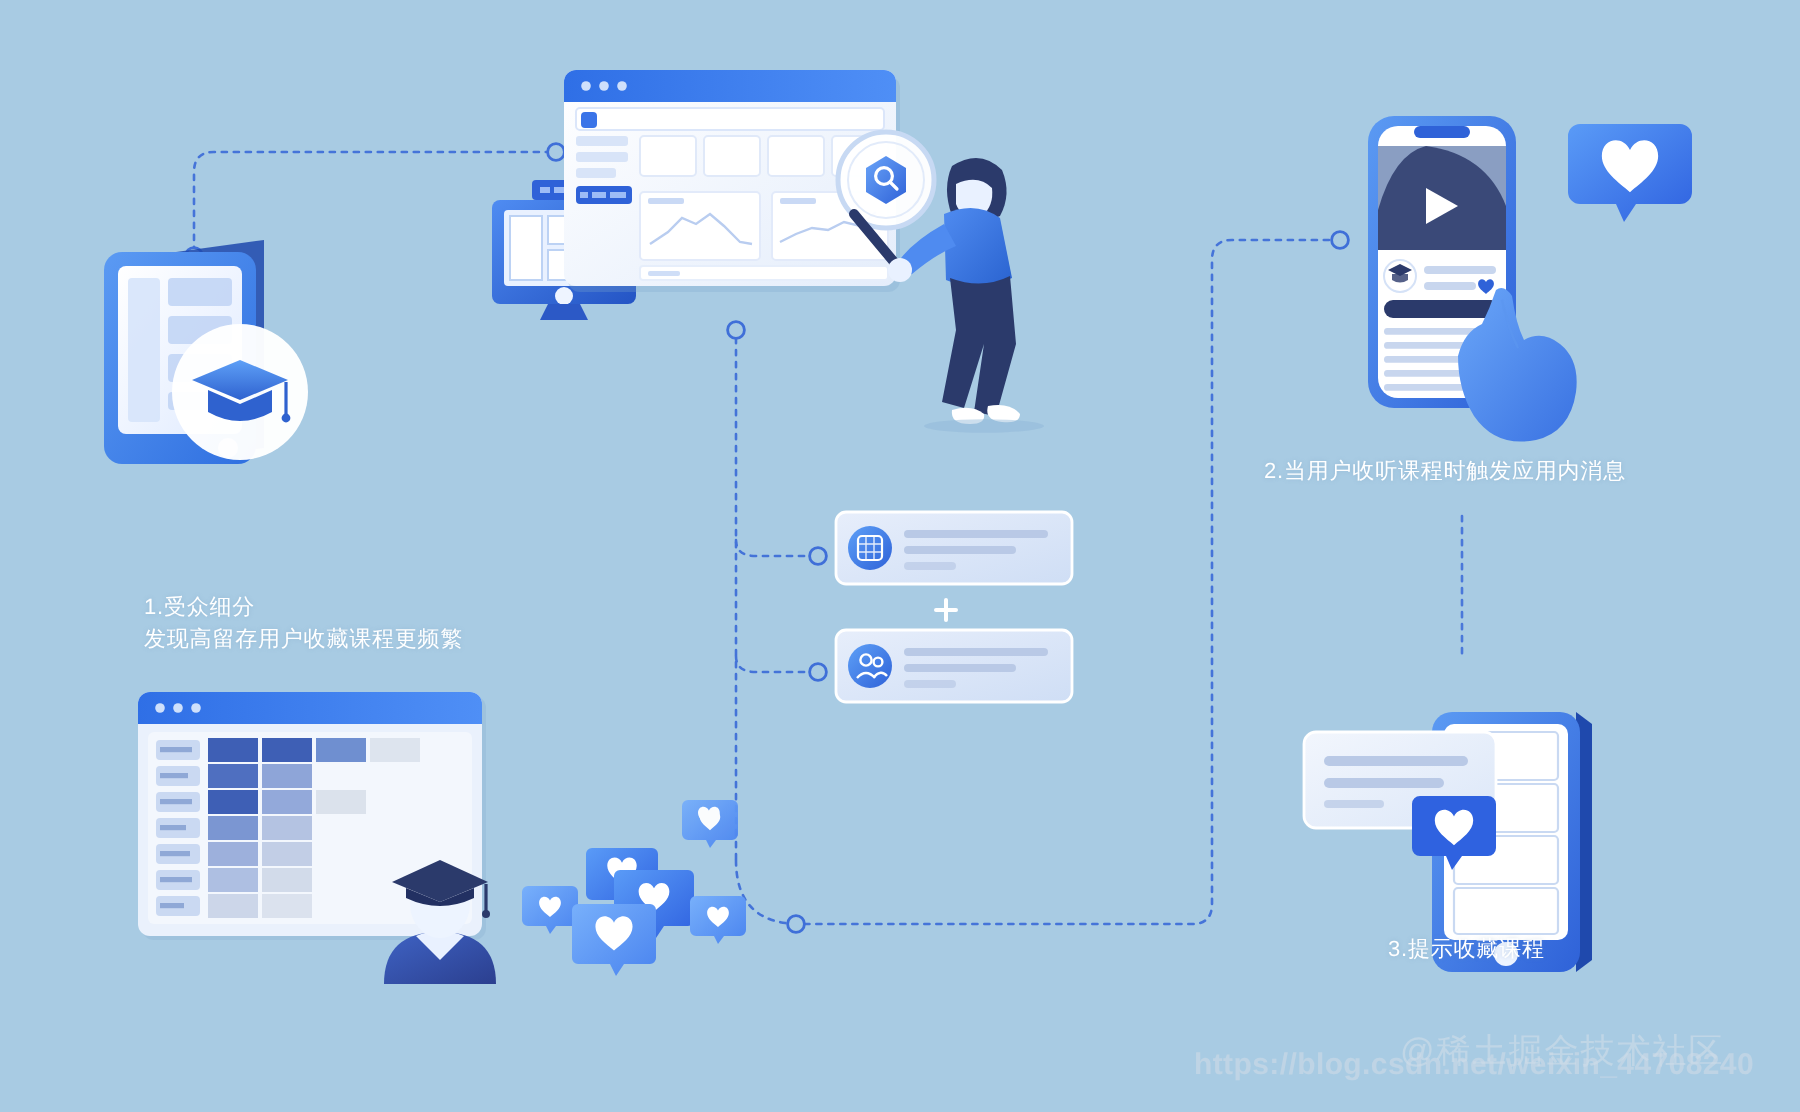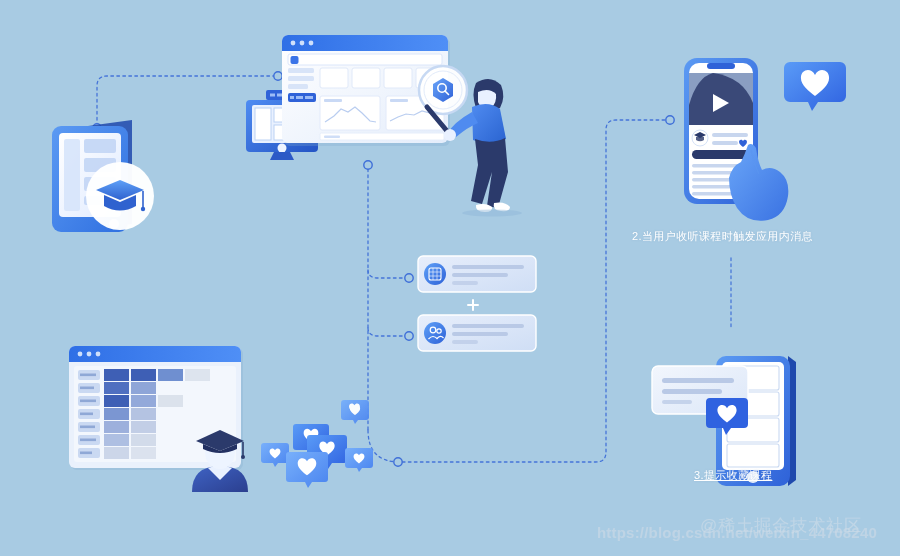--- a/index.html
+++ b/index.html
@@ -11,21 +11,21 @@
   }
   #stage{position:absolute;inset:0;width:900px;height:556px;}
 
   
   .caption{
     position:absolute;color:#ffffff;font-size:11px;line-height:16px;
     letter-spacing:.4px;white-space:nowrap;text-shadow:0 0 2px rgba(110,150,185,.35);
   }
   #cap1{left:72px;top:296px;}
   #cap2{left:632px;top:228px;}
-  #cap3{left:694px;top:467px;text-decoration:underline;}
+  #cap3{left:694px;top:467px;}
 
   
   .wm-url{
     position:absolute;left:597px;top:524px;
     font-size:15px;color:#c8d8e6;opacity:.72;letter-spacing:.2px;font-weight:bold;
   }
   .wm-brand{
     position:absolute;left:700px;top:514px;
     font-size:17px;color:#cfdde9;opacity:.62;letter-spacing:1px;
   }
@@ -481,20 +481,24 @@
     </g>
 
     <g>
       <path d="M710,398 h34 a4,4 0 0 1 4,4 v22 a4,4 0 0 1 -4,4 h-13 l-5,7 l-3,-7 h-13 a4,4 0 0 1 -4,-4 v-22 a4,4 0 0 1 4,-4 z" fill="#2f62e0"></path>
       <g transform="translate(727,413) scale(1.5)">
         <path d="M0,-3.2 C-1.6,-6.6 -6.4,-6.0 -6.4,-1.8 C-6.4,1.6 -2.6,4.2 0,6.4 C2.6,4.2 6.4,1.6 6.4,-1.8 C6.4,-6.0 1.6,-6.6 0,-3.2 Z" fill="#ffffff"></path>
       </g>
     </g>
   </svg>
 
+  <div class="caption" id="cap1">
+    <div>1.受众细分</div>
+    <div>发现高留存用户收藏课程更频繁</div>
+  </div>
   <div class="caption" id="cap2">
     <div>2.当用户收听课程时触发应用内消息</div>
   </div>
   <div class="caption" id="cap3">
     <div>3.提示收藏课程</div>
   </div>
 
   <div class="wm-url">https://blog.csdn.net/weixin_44708240</div>
   <div class="wm-brand">@稀土掘金技术社区</div>
 

